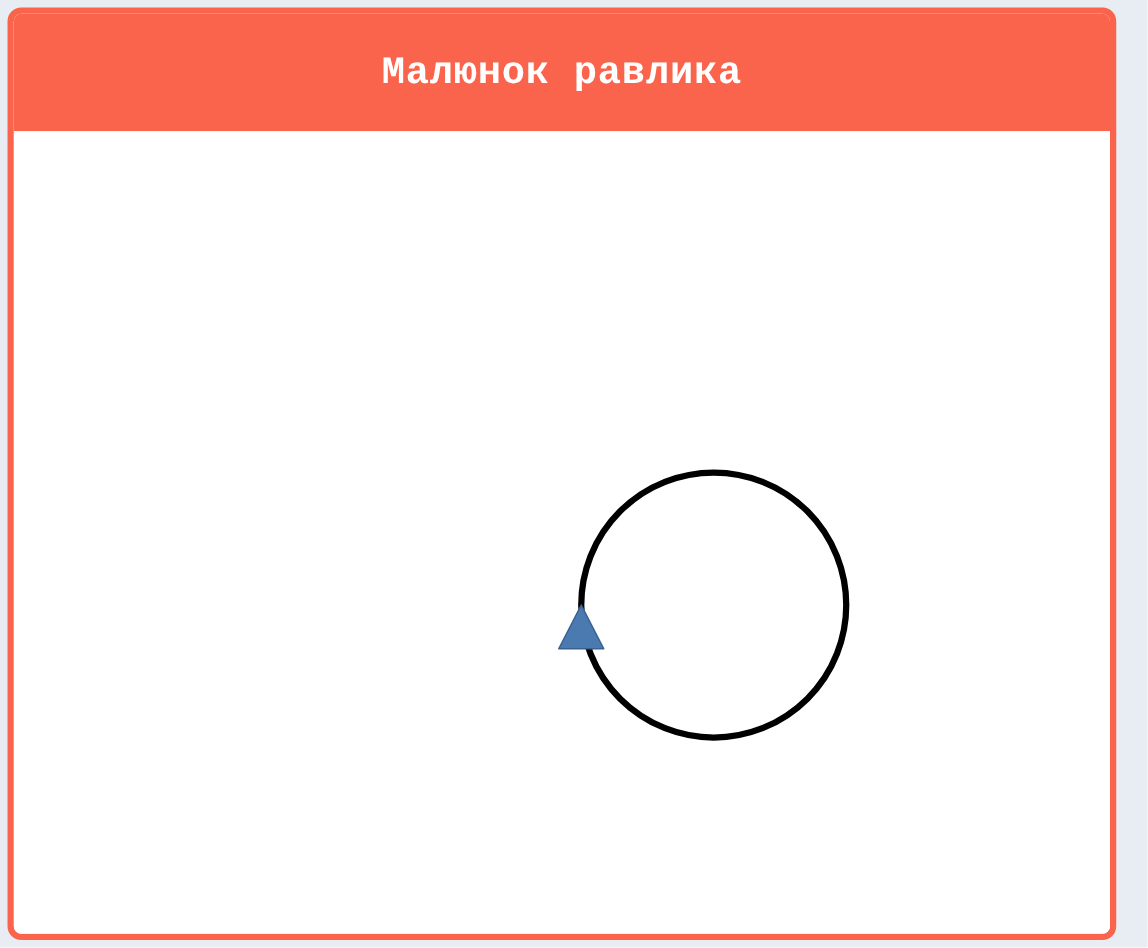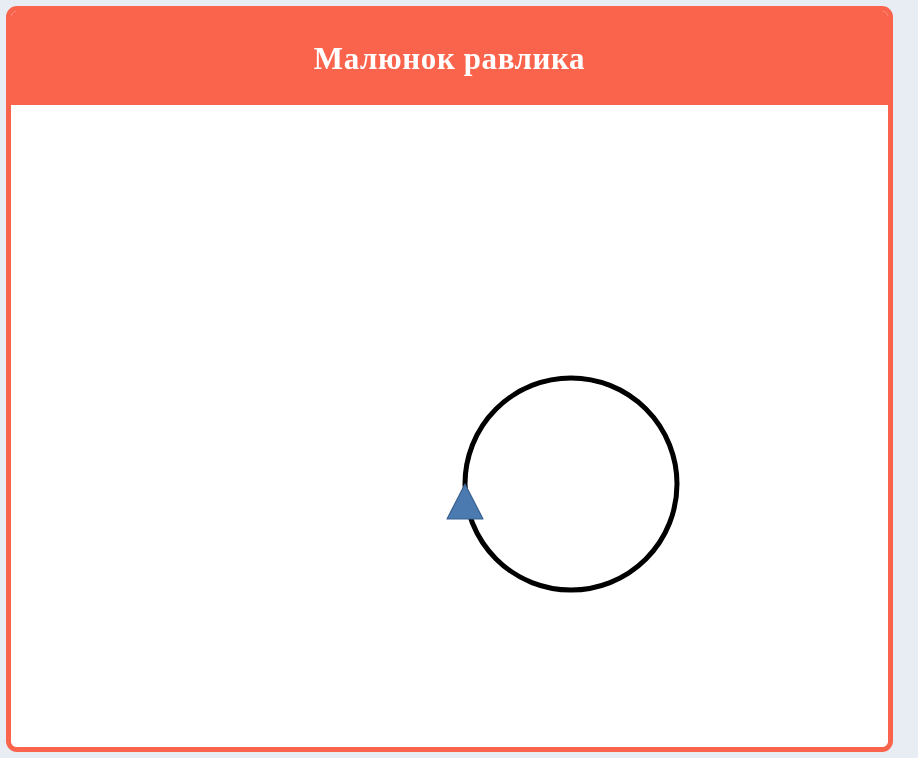--- a/index.html
+++ b/index.html
@@ -45,21 +45,21 @@
     width: 877px;
     height: 94px;
     background: #fb644c;
     display: flex;
     align-items: center;
     justify-content: center;
   }
 
   .titlebar-text {
     color: #ffffff;
-    font-family: Liberation Serif, serif;
+    font-family: Liberation Mono, monospace;
     font-size: 31px;
     font-weight: bold;
     letter-spacing: 0.6px;
     line-height: 1;
     white-space: nowrap;
     -webkit-font-smoothing: antialiased;
   }
 
   
   .canvas-area {

